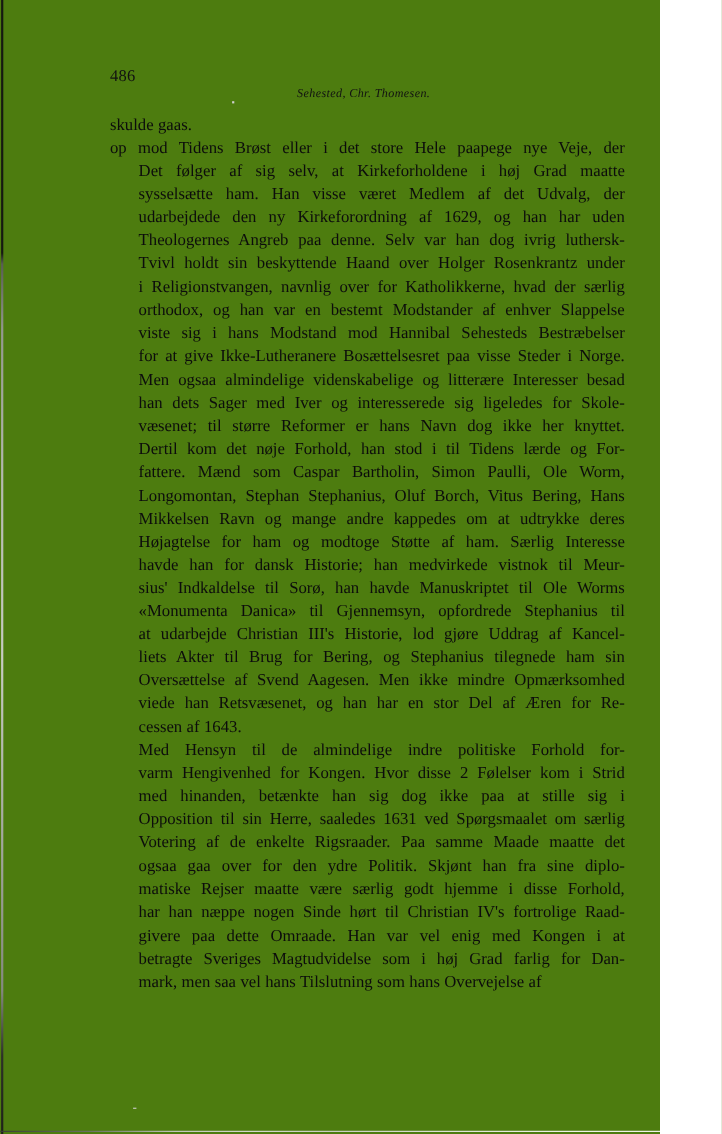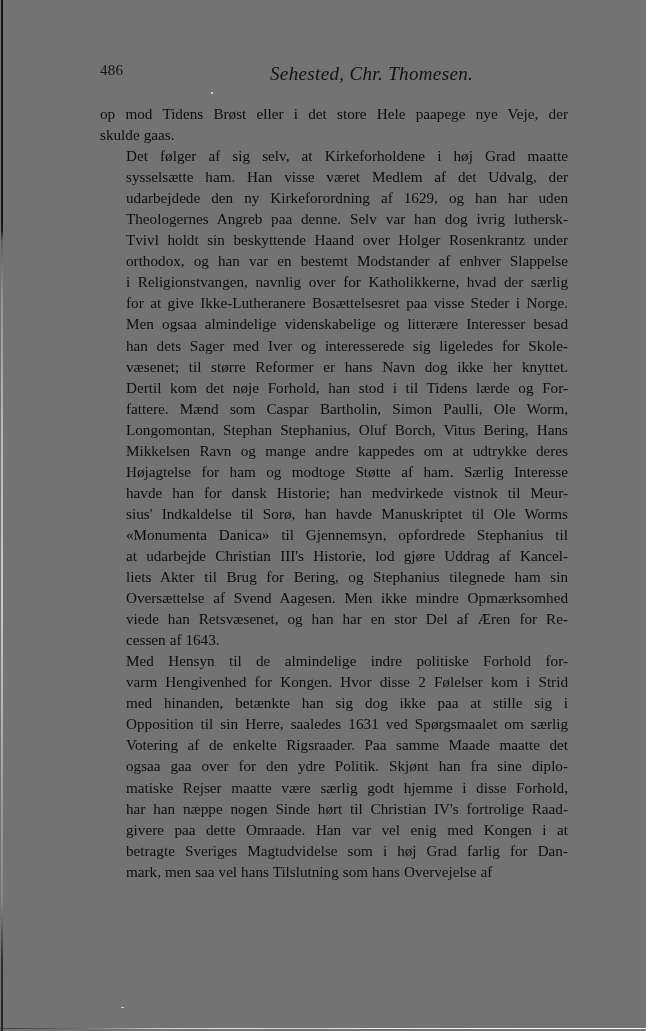--- a/index.html
+++ b/index.html
@@ -5,23 +5,23 @@
   html, body {
     margin: 0;
     padding: 0;
     background: #ffffff;
   }
   body {
     font-family: "Liberation Serif", "DejaVu Serif", serif;
   }
   .page {
     position: relative;
-    width: 646px;
+    width: 600px;
     height: 1031px;
-    background: #737373;
+    background: #4d7c0f;
     overflow: hidden;
     box-sizing: border-box;
   }
   
   .scan-edge-left {
     position: absolute;
     left: 1px;
     top: 0;
     width: 2px;
     height: 1031px;
@@ -60,23 +60,23 @@
     position: absolute;
     left: 0;
     top: 0;
     font-size: 15px;
     color: #111;
     letter-spacing: 0.2px;
   }
   .running-head {
     position: absolute;
     left: 170px;
-    top: 1px;
+    top: 17px;
     font-style: italic;
-    font-size: 19px;
+    font-size: 11px;
     color: #111;
     letter-spacing: 0.35px;
     font-family: "Liberation Serif", "DejaVu Serif", serif;
   }
 
   .textblock {
     position: absolute;
     left: 100px;
     top: 103px;
     width: 468px;
@@ -120,31 +120,32 @@
   <div class="scan-speck" style="left:211px; top:92px; width:2px; height:2px;"></div>
   <div class="scan-speck" style="left:121px; top:1007px; width:3px; height:1px;"></div>
 
   <div class="header">
     <div class="folio">486</div>
     <div class="running-head">Sehested, Chr. Thomesen.</div>
   </div>
 
   <div class="textblock">
       <p class="para">
+        <span class="ln last">skulde gaas.</span>
         <span class="ln j">op mod Tidens Brøst eller i det store Hele paapege nye Veje, der</span>
-        <span class="ln last">skulde gaas.</span>
       </p>
       <p class="para indent">
         <span class="ln j">Det følger af sig selv, at Kirkeforholdene i høj Grad maatte</span>
         <span class="ln j">sysselsætte ham.   Han visse været Medlem af det Udvalg, der</span>
         <span class="ln j">udarbejdede den ny Kirkeforordning af 1629, og han har uden</span>
         <span class="ln j">Theologernes Angreb paa denne.   Selv var han dog ivrig luthersk-</span>
         <span class="ln j">Tvivl holdt sin beskyttende Haand over Holger Rosenkrantz under</span>
+        <span class="ln j">i Religionstvangen, navnlig over for Katholikkerne, hvad der særlig</span>
         <span class="ln j">orthodox, og han var en bestemt Modstander af enhver Slappelse</span>
-        <span class="ln j">i Religionstvangen, navnlig over for Katholikkerne, hvad der særlig</span>
+        <span class="ln j">viste sig i hans Modstand mod Hannibal Sehesteds Bestræbelser</span>
         <span class="ln j">for at give Ikke-Lutheranere Bosættelsesret paa visse Steder i Norge.</span>
         <span class="ln j">Men ogsaa almindelige videnskabelige og litterære Interesser besad</span>
         <span class="ln j">han dets Sager med Iver og interesserede sig ligeledes for Skole-</span>
         <span class="ln j">væsenet; til større Reformer er hans Navn dog ikke her knyttet.</span>
         <span class="ln j">Dertil kom det nøje Forhold, han stod i til Tidens lærde og For-</span>
         <span class="ln j">fattere.   Mænd som Caspar Bartholin, Simon Paulli, Ole Worm,</span>
         <span class="ln j">Longomontan, Stephan Stephanius, Oluf Borch, Vitus Bering, Hans</span>
         <span class="ln j">Mikkelsen Ravn og mange andre kappedes om at udtrykke deres</span>
         <span class="ln j">Højagtelse for ham og modtoge Støtte af ham.   Særlig Interesse</span>
         <span class="ln j">havde han for dansk Historie; han medvirkede vistnok til Meur-</span>

